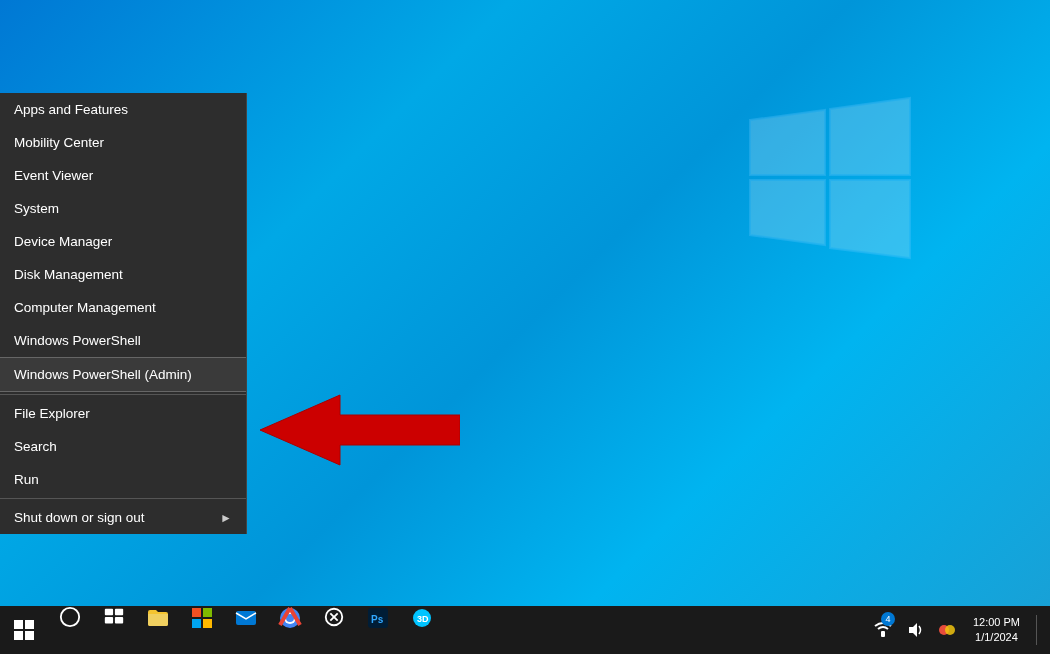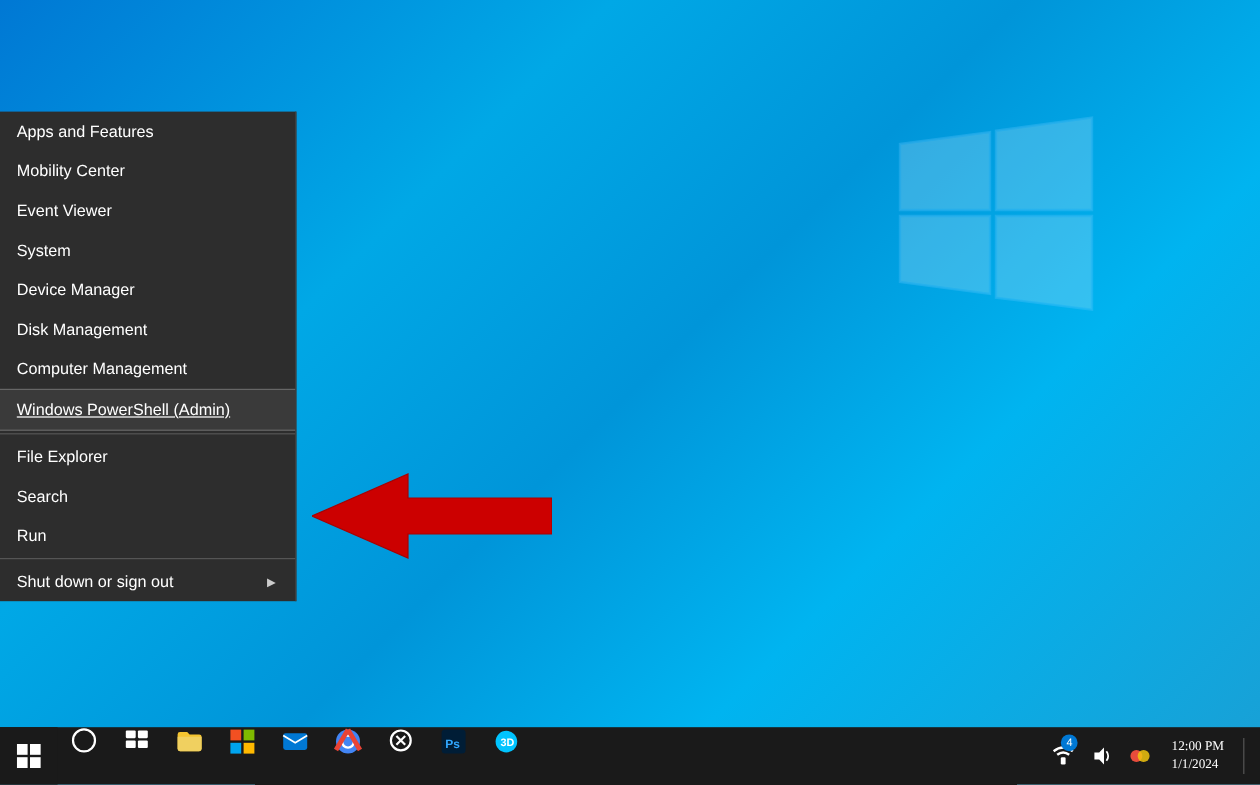--- a/index.html
+++ b/index.html
@@ -55,21 +55,20 @@
       display: flex;
       align-items: center;
       justify-content: space-between;
       position: relative;
     }
 
     .menu-item.highlighted {
       background: #3d3d3d;
       border-top: 1px solid #555;
       border-bottom: 1px solid #555;
-      text-decoration: underline;
     }
 
     .menu-separator {
       border-top: 1px solid #555;
       margin: 2px 0;
     }
 
     .menu-item .arrow {
       font-size: 12px;
       color: #ccc;
@@ -157,25 +156,24 @@
       height: 14px;
       font-size: 9px;
       display: flex;
       align-items: center;
       justify-content: center;
     }
 
     .taskbar-time {
       color: #fff;
       font-size: 11px;
-      text-align: left;
+      text-align: center;
       padding: 0 8px;
       line-height: 1.4;
       cursor: pointer;
-      font-family: Liberation Serif, serif;
     }
   </style>
 </head>
 <body>
 
 <div class="desktop">
 
   <div class="win-logo-watermark">
     <svg viewBox="0 0 200 200" xmlns="http://www.w3.org/2000/svg">
 
@@ -206,20 +204,23 @@
       <span>System</span>
     </div>
     <div class="menu-item">
       <span>Device Manager</span>
     </div>
     <div class="menu-item">
       <span>Disk Management</span>
     </div>
     <div class="menu-item">
       <span>Computer Management</span>
+    </div>
+    <div class="menu-item">
+      <span>Windows PowerShell</span>
     </div>
     <div class="menu-item highlighted" style="border-top: 1px solid #666; border-bottom: 1px solid #666; background:#3a3a3a;">
       <span>Windows PowerShell (Admin)</span>
     </div>
     <div class="menu-separator"></div>
     <div class="menu-item">
       <span>File Explorer</span>
     </div>
     <div class="menu-item">
       <span>Search</span>

